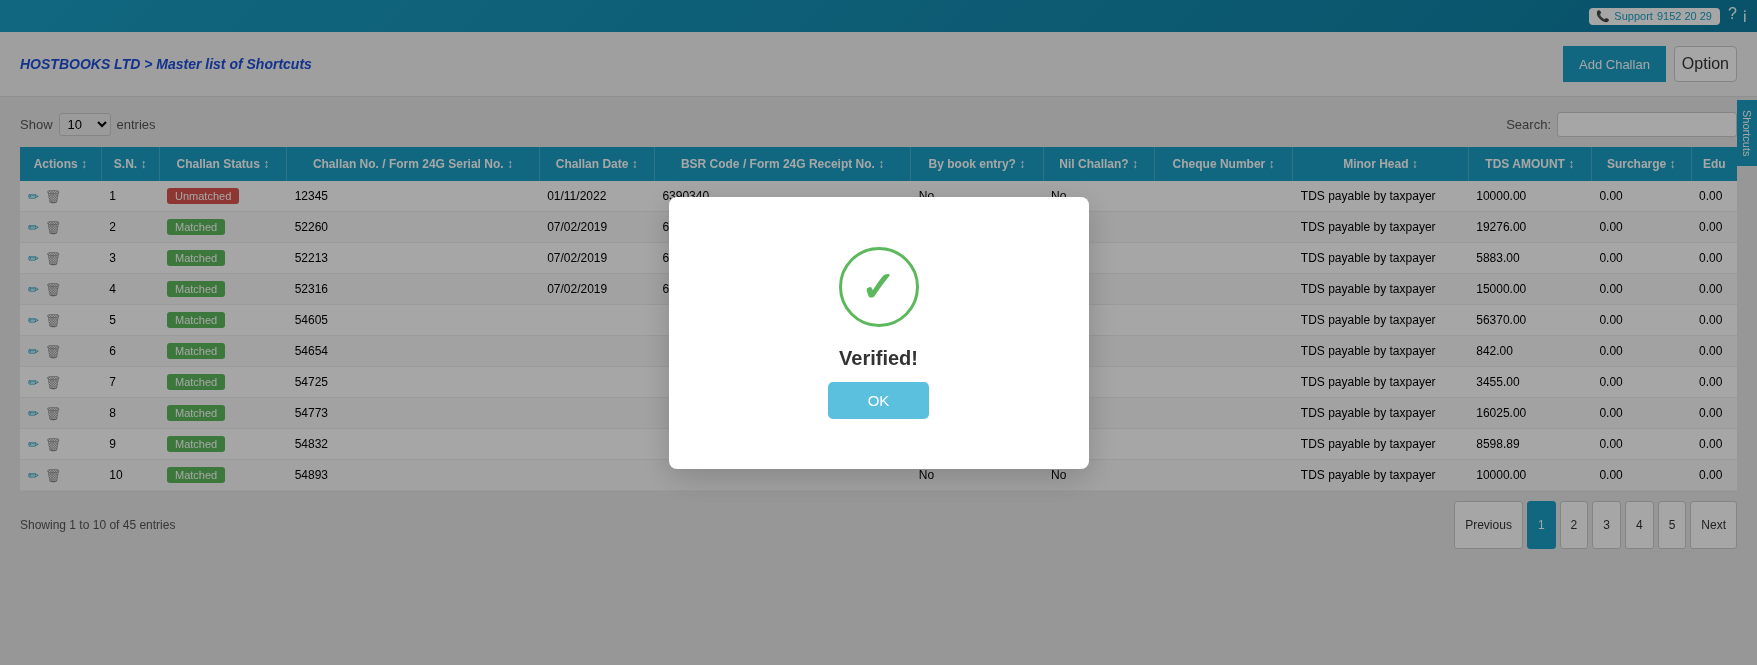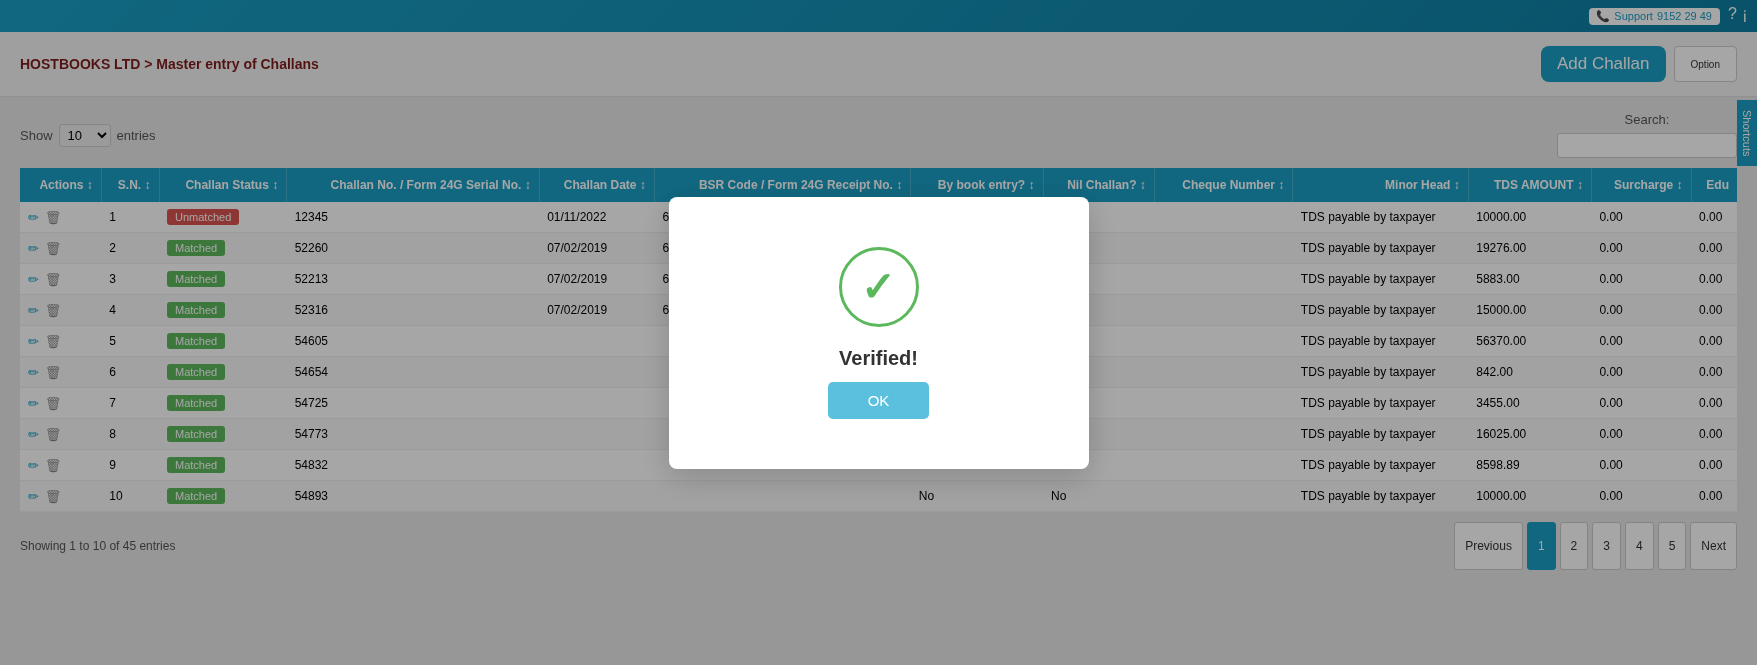--- a/index.html
+++ b/index.html
@@ -47,71 +47,71 @@
     
     .main-header {
       background: #f5f5f5;
       border-bottom: 1px solid #ddd;
       padding: 14px 20px;
       display: flex;
       align-items: center;
       justify-content: space-between;
     }
     .breadcrumb { color: #333; font-size: 14px; }
-    .breadcrumb span { color: #7f1d1d; font-weight: bold; }
+    .breadcrumb span { color: #1d4ed8; font-weight: bold; font-style: italic; }
     .header-buttons { display: flex; gap: 8px; }
     .btn-primary {
       background: #1a9fc4;
       color: white;
       border: none;
       padding: 8px 16px;
-      border-radius: 8px;
+      border-radius: 0;
       cursor: pointer;
-      font-size: 17px;
+      font-size: 13px;
     }
     .btn-secondary {
       background: white;
       color: #333;
       border: 1px solid #ccc;
-      padding: 8px 16px;
+      padding: 8px 7px;
       border-radius: 4px;
       cursor: pointer;
-      font-size: 10px;
+      font-size: 16px;
     }
 
     
     .content { padding: 15px 20px; position: relative; }
 
     
     .table-controls {
       display: flex;
       align-items: center;
       justify-content: space-between;
       margin-bottom: 10px;
     }
     .show-entries { display: flex; align-items: center; gap: 6px; color: #555; }
     .show-entries select {
       border: 1px solid #ccc;
       padding: 2px 4px;
       border-radius: 3px;
       font-size: 13px;
     }
-    .search-area { display: flex; align-items: center; gap: 6px; color: #555; flex-direction: column; }
+    .search-area { display: flex; align-items: center; gap: 6px; color: #555; }
     .search-area input {
       border: 1px solid #ccc;
       padding: 4px 8px;
       border-radius: 3px;
       font-size: 13px;
       width: 180px;
     }
     table { width: 100%; border-collapse: collapse; font-size: 12px; }
     thead tr { background: #1a9fc4; color: white; }
     thead th {
       padding: 10px 8px;
-      text-align: right;
+      text-align: center;
       white-space: nowrap;
       font-size: 12px;
       border-right: 1px solid rgba(255,255,255,0.2);
       cursor: pointer;
     }
     thead th:last-child { border-right: none; }
     tbody tr { background: white; border-bottom: 1px solid #eee; }
     tbody tr:nth-child(even) { background: #f9f9f9; }
     tbody td { padding: 7px 8px; white-space: nowrap; }
 
@@ -217,35 +217,35 @@
       cursor: pointer;
     }
   </style>
 </head>
 <body>
 
 <div class="top-bar">
   <div class="support-box">
     <span>📞</span>
     <span>Support</span>
-    <span>9152 29 49</span>
+    <span>9152 20 29</span>
   </div>
   <div class="top-bar-icons">
     <span style="cursor:pointer;">?</span>
     <span style="cursor:pointer;">ℹ</span>
   </div>
 </div>
 
 <div class="shortcuts-tab">Shortcuts</div>
 
 <div class="main-header">
   <div class="breadcrumb">
     <span>HOSTBOOKS LTD</span>
     <span> &gt; </span>
-    <span>Master entry of Challans</span>
+    <span>Master list of Shortcuts</span>
   </div>
   <div class="header-buttons">
     <button class="btn-primary">Add Challan</button>
     <button class="btn-secondary">Option</button>
   </div>
 </div>
 
 <div class="content">
   <div class="table-controls">
     <div class="show-entries">

